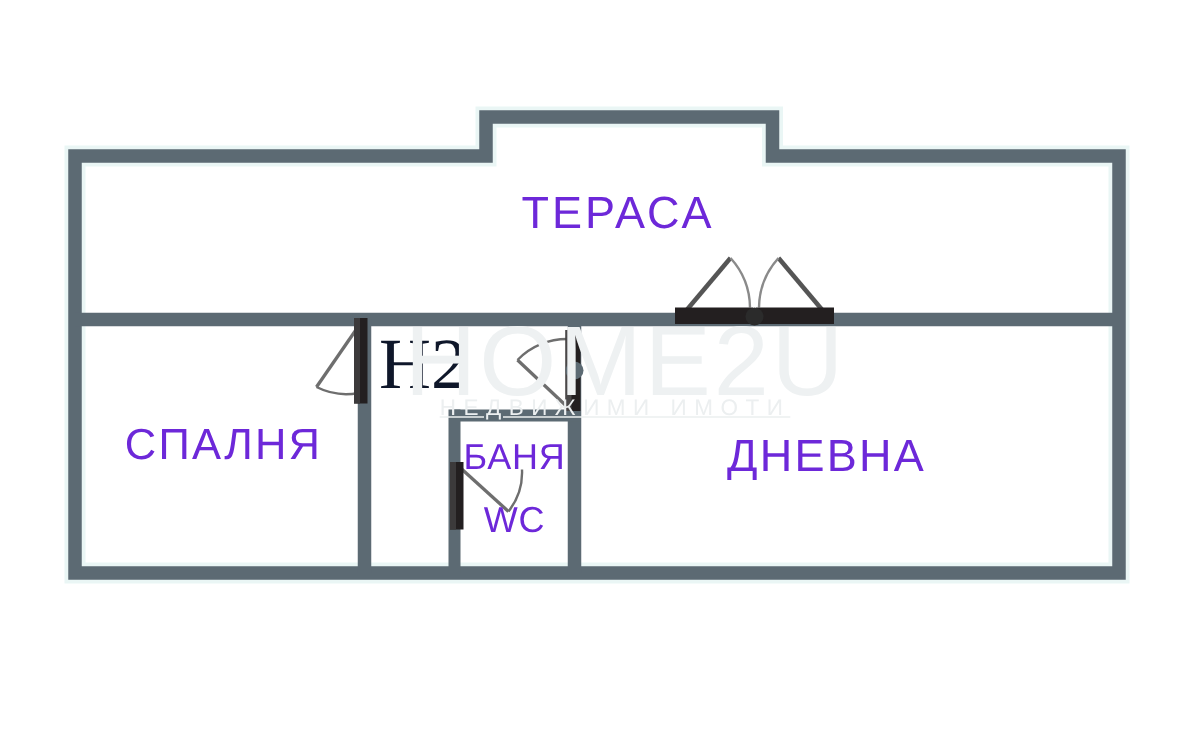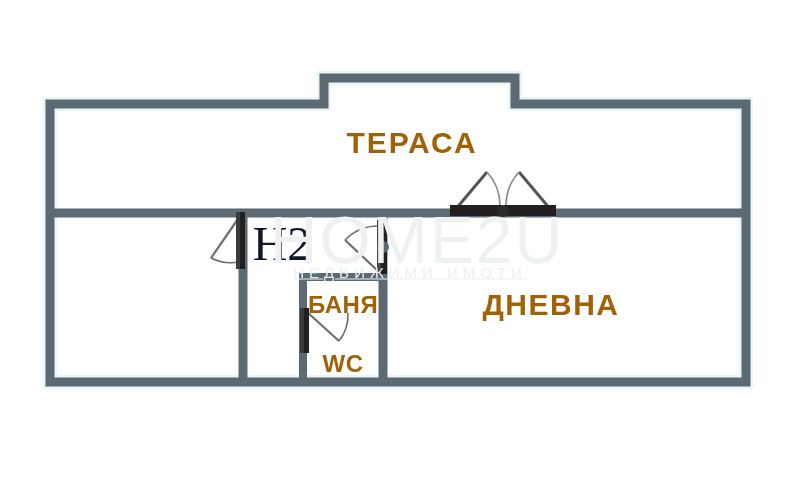--- a/index.html
+++ b/index.html
@@ -21,23 +21,23 @@
   }
   #floorplan-svg {
     position: absolute;
     left: 0;
     top: 0;
     width: 800px;
     height: 495px;
   }
   .room-label {
     position: absolute;
-    color: #a16207;
+    color: #6d28d9;
     font-family: "Liberation Sans Narrow", "Liberation Sans", sans-serif;
-    font-weight: 700;
+    font-weight: 400;
     letter-spacing: 0.5px;
     white-space: nowrap;
     transform: translate(-50%, -50%);
     text-align: center;
     line-height: 1.05;
     user-select: none;
   }
   #label-terrace {
     left: 412px;
     top: 143px;
@@ -60,21 +60,20 @@
     left: 343px;
     top: 305px;
     font-size: 24px;
     letter-spacing: 0.5px;
   }
   #label-wc {
     left: 343px;
     top: 347px;
     font-size: 24px;
     letter-spacing: 0.5px;
-    margin-top: 17px;
   }
   .wm {
     position: absolute;
     user-select: none;
     pointer-events: none;
   }
   #watermark-wordmark {
     left: 400px;
     top: 240px;
     transform: translate(-50%, -50%);
@@ -172,20 +171,21 @@
     </g>
 
   </svg>
 
   <div class="wm" id="watermark-monogram">H2</div>
   <div class="wm" id="watermark-wordmark">HOME2U</div>
   <div class="wm" id="watermark-tagline">НЕДВИЖИМИ ИМОТИ</div>
 
   <div class="room-label" id="label-terrace">ТЕРАСА</div>
 
+  <div class="room-label" id="label-bedroom">СПАЛНЯ</div>
 
   <div class="room-label" id="label-bath">БАНЯ</div>
 
   <div class="room-label" id="label-living">ДНЕВНА</div>
 
   <div class="room-label" id="label-wc">WC</div>
 
 </div>
 
 </body></html>

